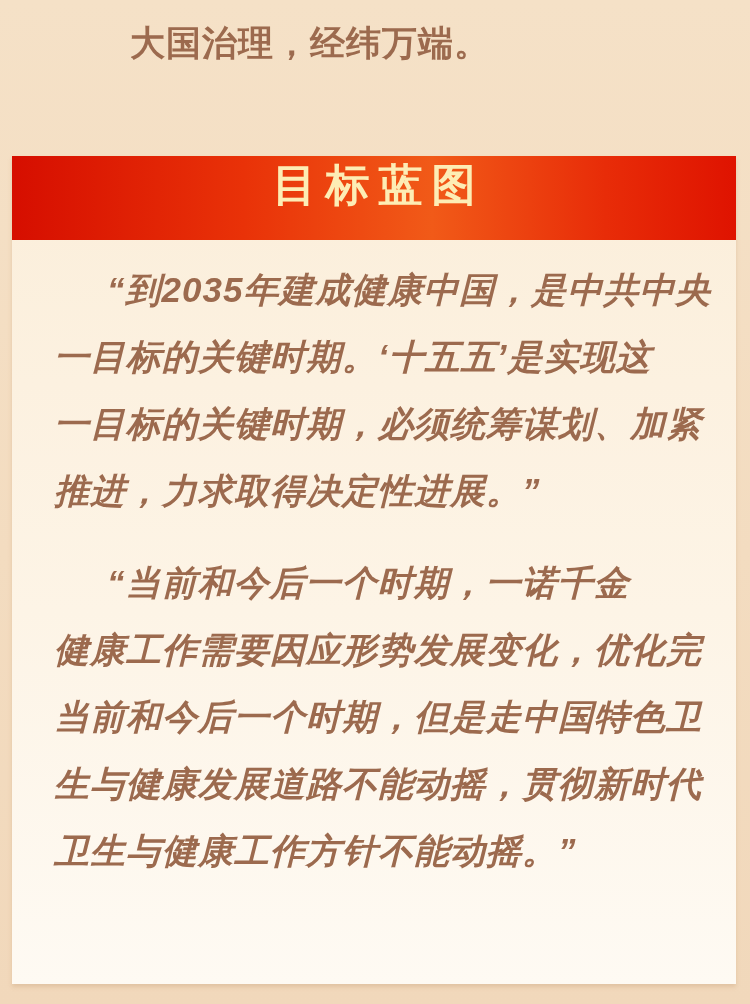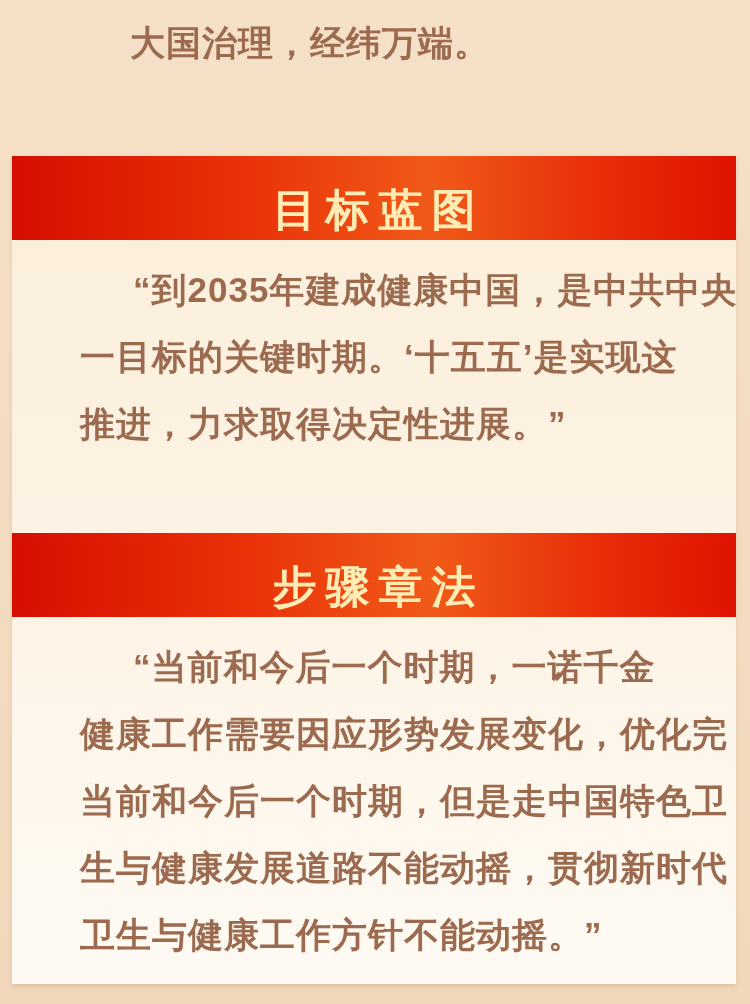--- a/index.html
+++ b/index.html
@@ -43,34 +43,35 @@
     width: 724px;
     height: 828px;
     background: linear-gradient(180deg, #fbeeda 0%, #fdf4e6 55%, #fefaf3 100%);
     box-shadow: 0 3px 4px rgba(198, 158, 118, 0.35);
   }
   .banner {
     height: 84px;
     width: 100%;
     background: linear-gradient(90deg, #d60e00 0%, #e93208 32%, #f15a18 58%, #e82c08 82%, #df1300 100%);
     display: flex;
-    align-items: flex-end;
+    align-items: flex-start;
     justify-content: center;
     font-family: Liberation Mono, monospace;
   }
   .banner-title {
     font-size: 44px;
     color: #fdedb5;
     letter-spacing: 9px;
     padding-left: 9px; 
     white-space: nowrap;
   }
   .quote {
-    padding: 16px 24px 0 68px;
+    padding: 16px 24px 0 42px;
     box-sizing: border-box;
+    font-style: italic;
   }
   .quote-goal {
     height: 293px;
   }
   .quote-steps {
     height: 367px;
   }
   .q-line {
     line-height: 67px;
     font-size: 35px;
@@ -93,26 +94,24 @@
 
   <div class="card">
 
     <div class="banner">
       <span class="banner-title">目标蓝图</span>
     </div>
 
     <div class="quote quote-goal">
       <div class="q-line q-first">“到2035年建成健康中国，是中共中央</div>
       <div class="q-line">一目标的关键时期。‘十五五’是实现这</div>
+      <div class="q-line">一目标的关键时期，必须统筹谋划、加紧</div>
       <div class="q-line">推进，力求取得决定性进展。”</div>
     </div>
 
-    <div class="banner">
-      <span class="banner-title">步骤章法</span>
-    </div>
 
     <div class="quote quote-steps">
       <div class="q-line q-first">“当前和今后一个时期，一诺千金</div>
       <div class="q-line">健康工作需要因应形势发展变化，优化完</div>
       <div class="q-line">当前和今后一个时期，但是走中国特色卫</div>
       <div class="q-line">生与健康发展道路不能动摇，贯彻新时代</div>
       <div class="q-line">卫生与健康工作方针不能动摇。”</div>
     </div>
 
   </div>

